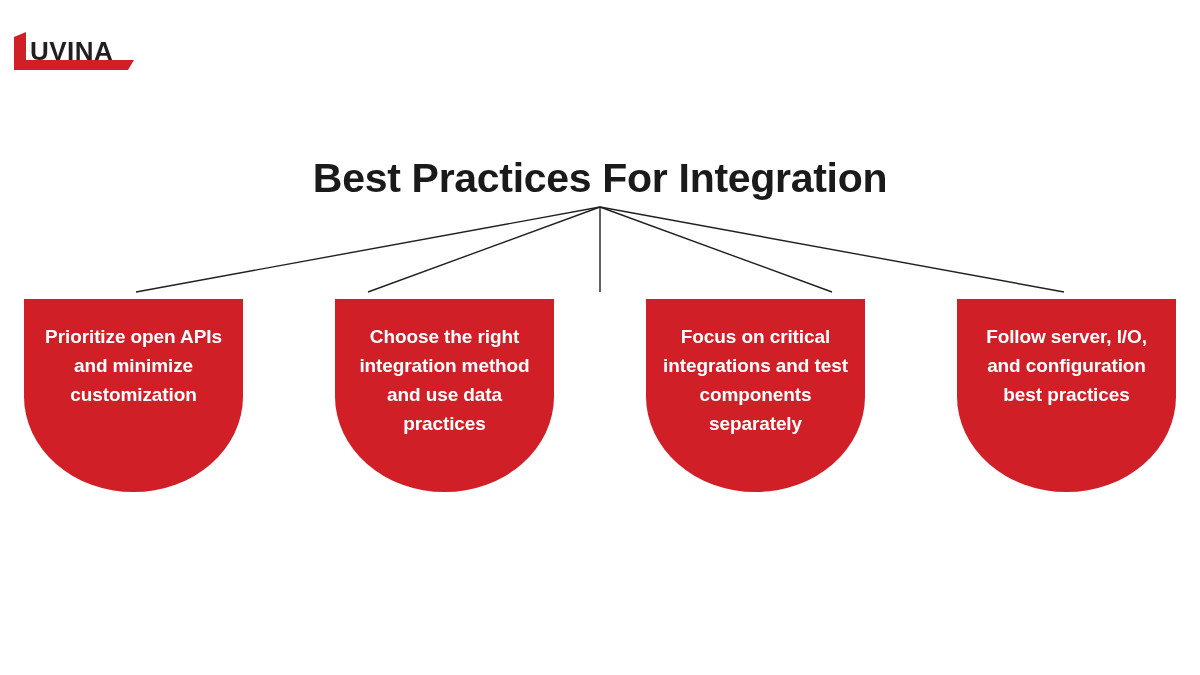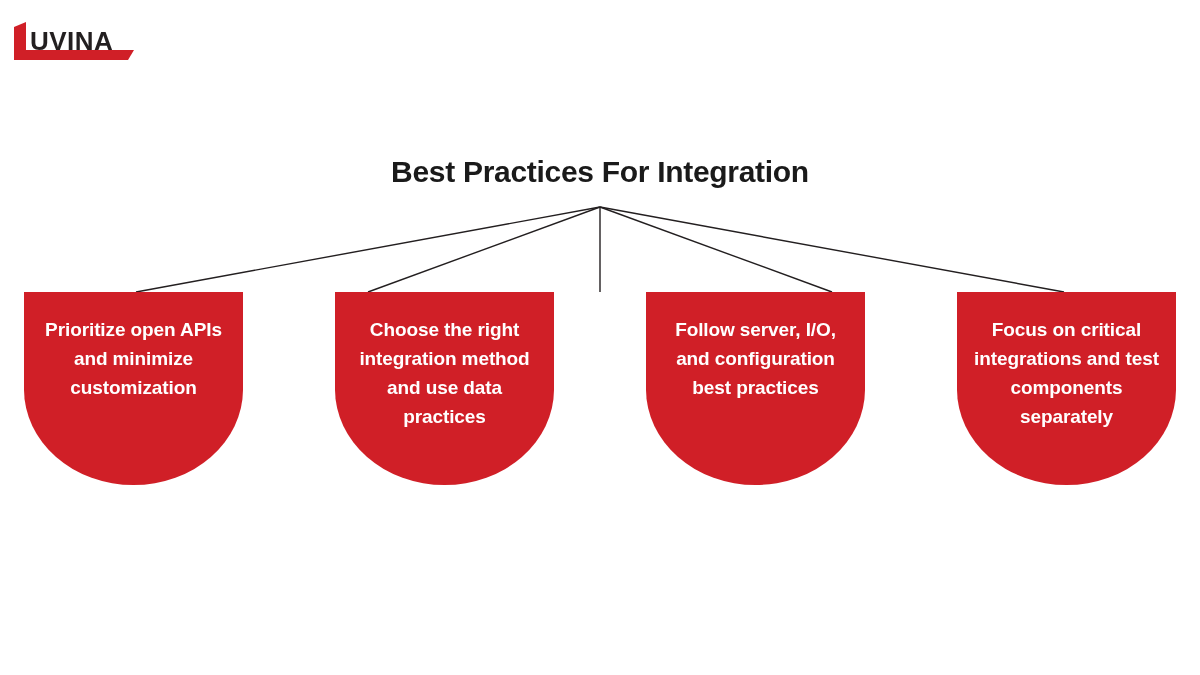--- a/index.html
+++ b/index.html
@@ -12,35 +12,35 @@
     background: #ffffff;
     font-family: "Liberation Sans", sans-serif;
     overflow: hidden;
     position: relative;
   }
 
   
   #logo {
     position: absolute;
     left: 12px;
-    top: 22px;
+    top: 32px;
     width: 130px;
     height: 42px;
     text-align: right;
   }
   #logo-svg { display: block; }
 
   
   #page-title {
     position: absolute;
     left: 0;
     top: 155px;
     width: 1200px;
     text-align: center;
-    font-size: 30px;
+    font-size: 41px;
     font-weight: bold;
     color: #1a1a1a;
     letter-spacing: -0.3px;
     line-height: 1.15;
     white-space: nowrap;
   }
 
   
   #connectors {
     position: absolute;
@@ -53,21 +53,21 @@
 
   
   #shield-row {
     position: absolute;
     left: 24px;
     top: 292px;
     width: 1152px;
     height: 200px;
     display: flex;
     justify-content: space-between;
-    align-items: flex-start;
+    align-items: flex-end;
   }
   .shield {
     position: relative;
     width: 219px;
     height: 193px;
     background: #d01f27;
     border-radius: 0 0 110px 110px / 0 0 96px 96px;
     box-sizing: border-box;
     padding: 24px 14px 0 14px;
     display: flex;
@@ -112,21 +112,21 @@
 
   <div class="shield">
     <div class="shield-text">Prioritize open APIs and minimize customization</div>
   </div>
 
   <div class="shield">
     <div class="shield-text">Choose the right integration method and use data practices</div>
   </div>
 
   <div class="shield">
-    <div class="shield-text">Follow server, I/O, and configuration best practices</div>
+    <div class="shield-text">Focus on critical integrations and test components separately</div>
   </div>
 
   <div class="shield">
-    <div class="shield-text">Focus on critical integrations and test components separately</div>
+    <div class="shield-text">Follow server, I/O, and configuration best practices</div>
   </div>
 
 
 </div>
 
 </body></html>

